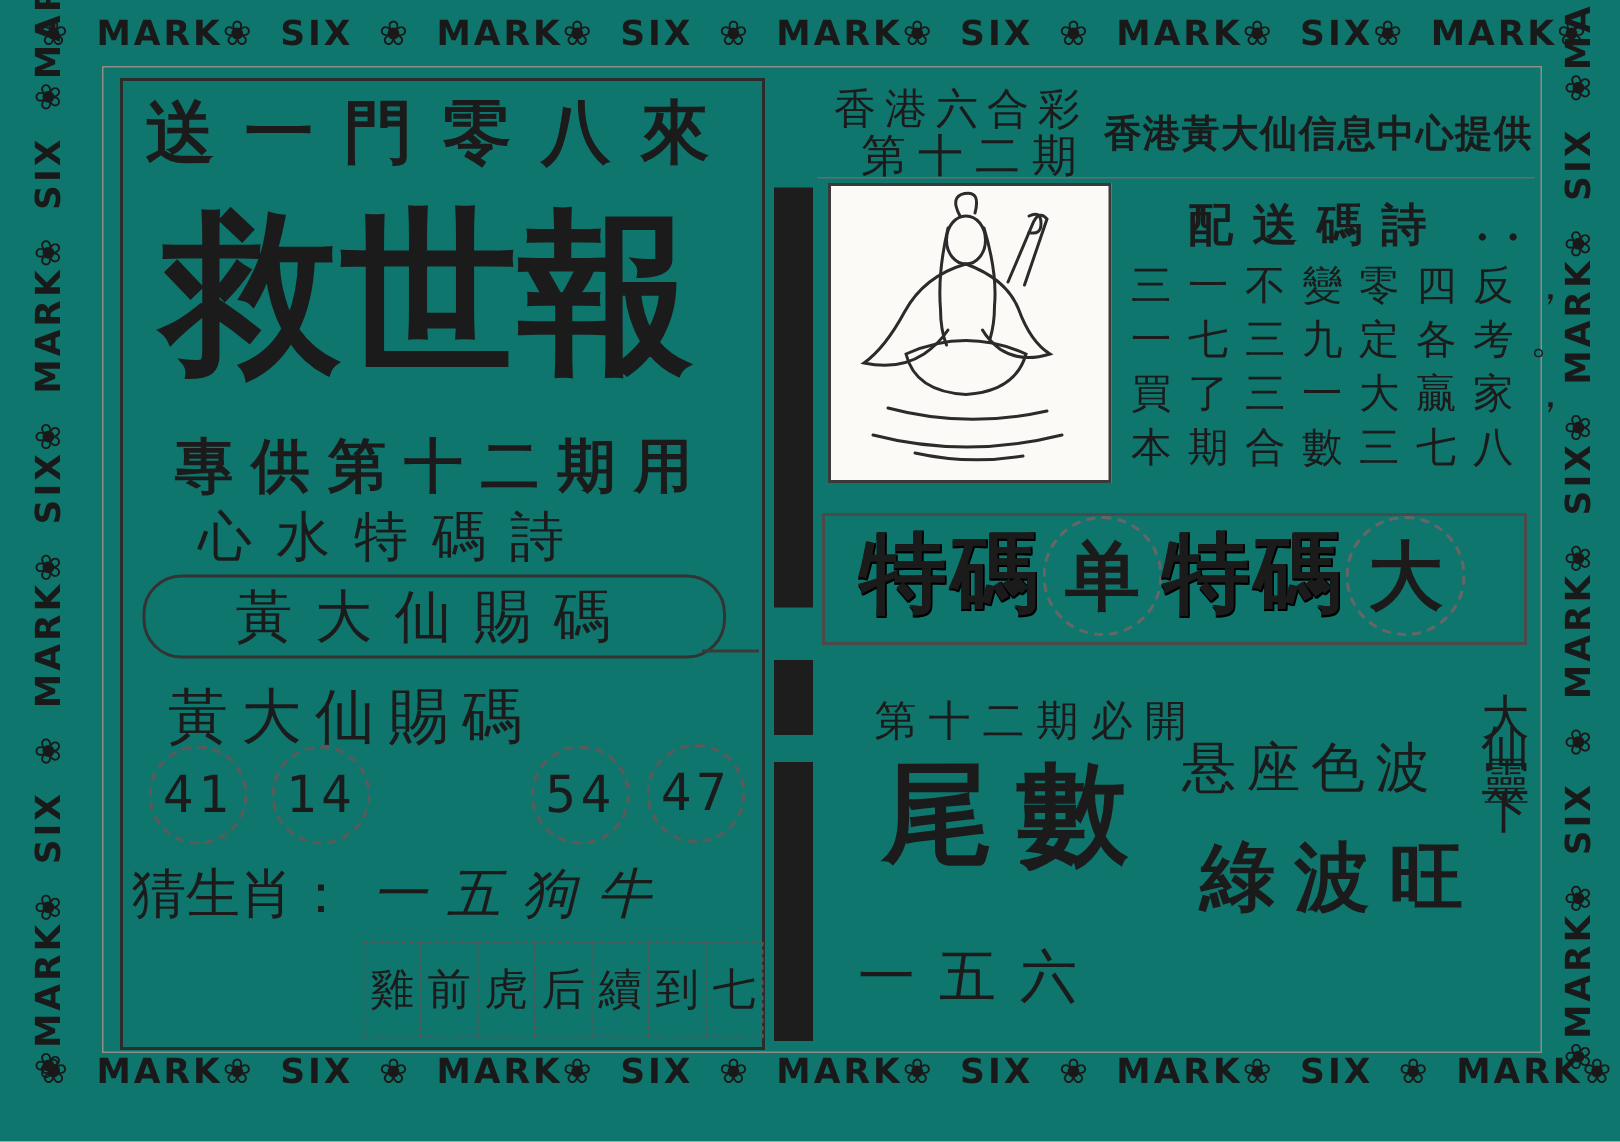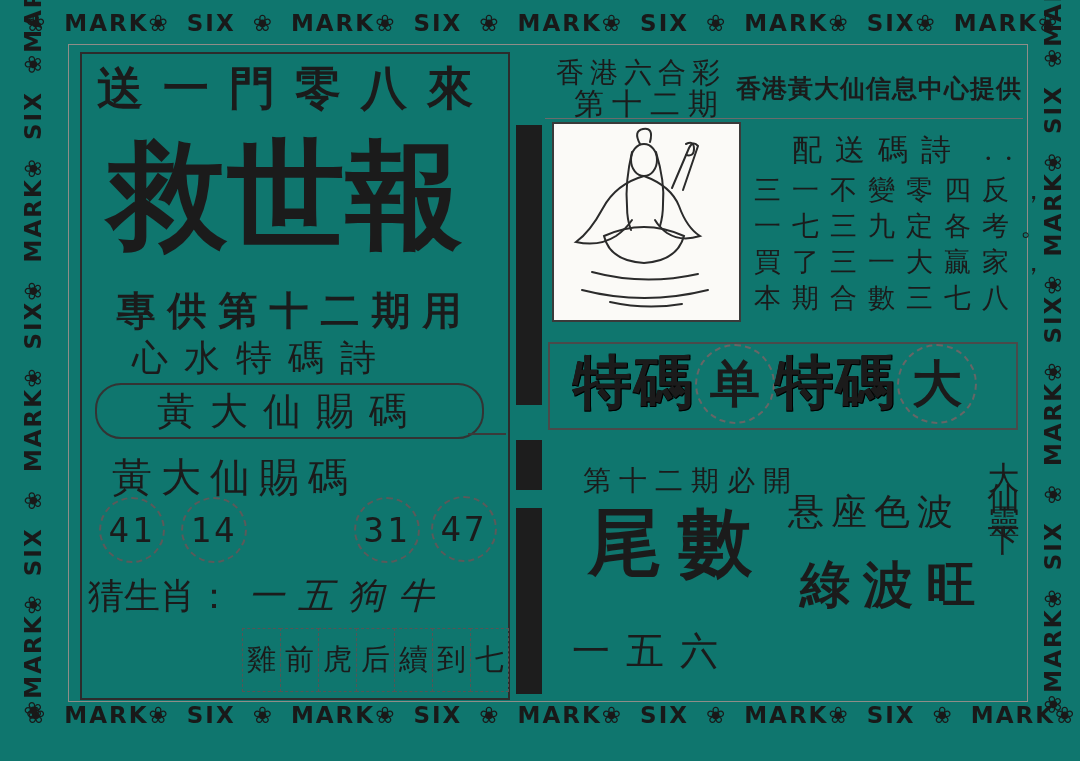--- a/index.html
+++ b/index.html
@@ -48,21 +48,21 @@
   .zodiac{left:88px;top:572px;font-size:36px;}
   .zodiac .val{letter-spacing:14px;margin-left:16px;font-style:italic;}
   .verse-label{left:85px;top:638px;font-size:34px;letter-spacing:4px;}
   .verse-grid{left:243px;top:628px;display:flex;}
   .verse-cell{width:37px;height:62px;border:1px dashed #555;margin-left:-1px;
     display:flex;align-items:center;justify-content:center;font-size:29px;}
   
   .hdr1{left:556px;top:54px;font-size:28px;letter-spacing:6px;}
   .hdr2{left:574px;top:84px;font-size:30px;letter-spacing:8px;}
   .provider{left:736px;top:72px;font-size:25px;font-weight:bold;letter-spacing:1px;}
-  .gift-title{left:792px;top:130px;font-size:30px;letter-spacing:13px;}
+  .gift-title{left:792px;top:130px;font-size:30px;letter-spacing:13px;font-weight:bold;}
   .gift-lines{left:754px;top:172px;font-size:27px;letter-spacing:11px;line-height:36px;white-space:nowrap;}
   .sp-word{font-size:58px;font-weight:900;letter-spacing:3px;
     text-shadow:1px 0 #000,0 1px #000,1px 1px #000;}
   .sp-circle{width:76px;height:76px;border:2px dashed #666;border-radius:50%;
     display:flex;align-items:center;justify-content:center;font-size:50px;font-weight:bold;}
   .must-open{left:583px;top:462px;font-size:28px;letter-spacing:8px;}
   .tail-title{left:588px;top:494px;font-size:74px;font-weight:bold;letter-spacing:16px;}
   .tail-nums{left:572px;top:626px;font-size:38px;letter-spacing:16px;}
   .wave-label{left:788px;top:488px;font-size:36px;letter-spacing:7px;}
   .wave-value{left:800px;top:552px;font-size:50px;font-weight:bold;letter-spacing:13px;}
@@ -88,21 +88,21 @@
   <div class="abs t-small">送一門零八來</div>
   <div class="abs t-main">救世報</div>
   <div class="abs t-sub">專供第十二期用</div>
   <div class="abs t-poemhead">心水特碼詩</div>
   <div class="abs poem-box">黃大仙賜碼</div>
   <div class="abs box-tail-rule"></div>
   <div class="abs t-numhead">黃大仙賜碼</div>
 
   <div class="abs num-circle" style="left:99px;top:497px;">41</div>
   <div class="abs num-circle" style="left:181px;top:497px;">14</div>
-  <div class="abs num-circle" style="left:354px;top:497px;">31</div>
+  <div class="abs num-circle" style="left:354px;top:497px;">54</div>
   <div class="abs num-circle" style="left:431px;top:496px;">47</div>
 
   <div class="abs zodiac">
     <span>猜生肖：</span><span class="val">一五狗牛</span>
   </div>
 
   <div class="abs verse-grid">
     <div class="verse-cell">雞</div>
     <div class="verse-cell">前</div>
     <div class="verse-cell">虎</div>

